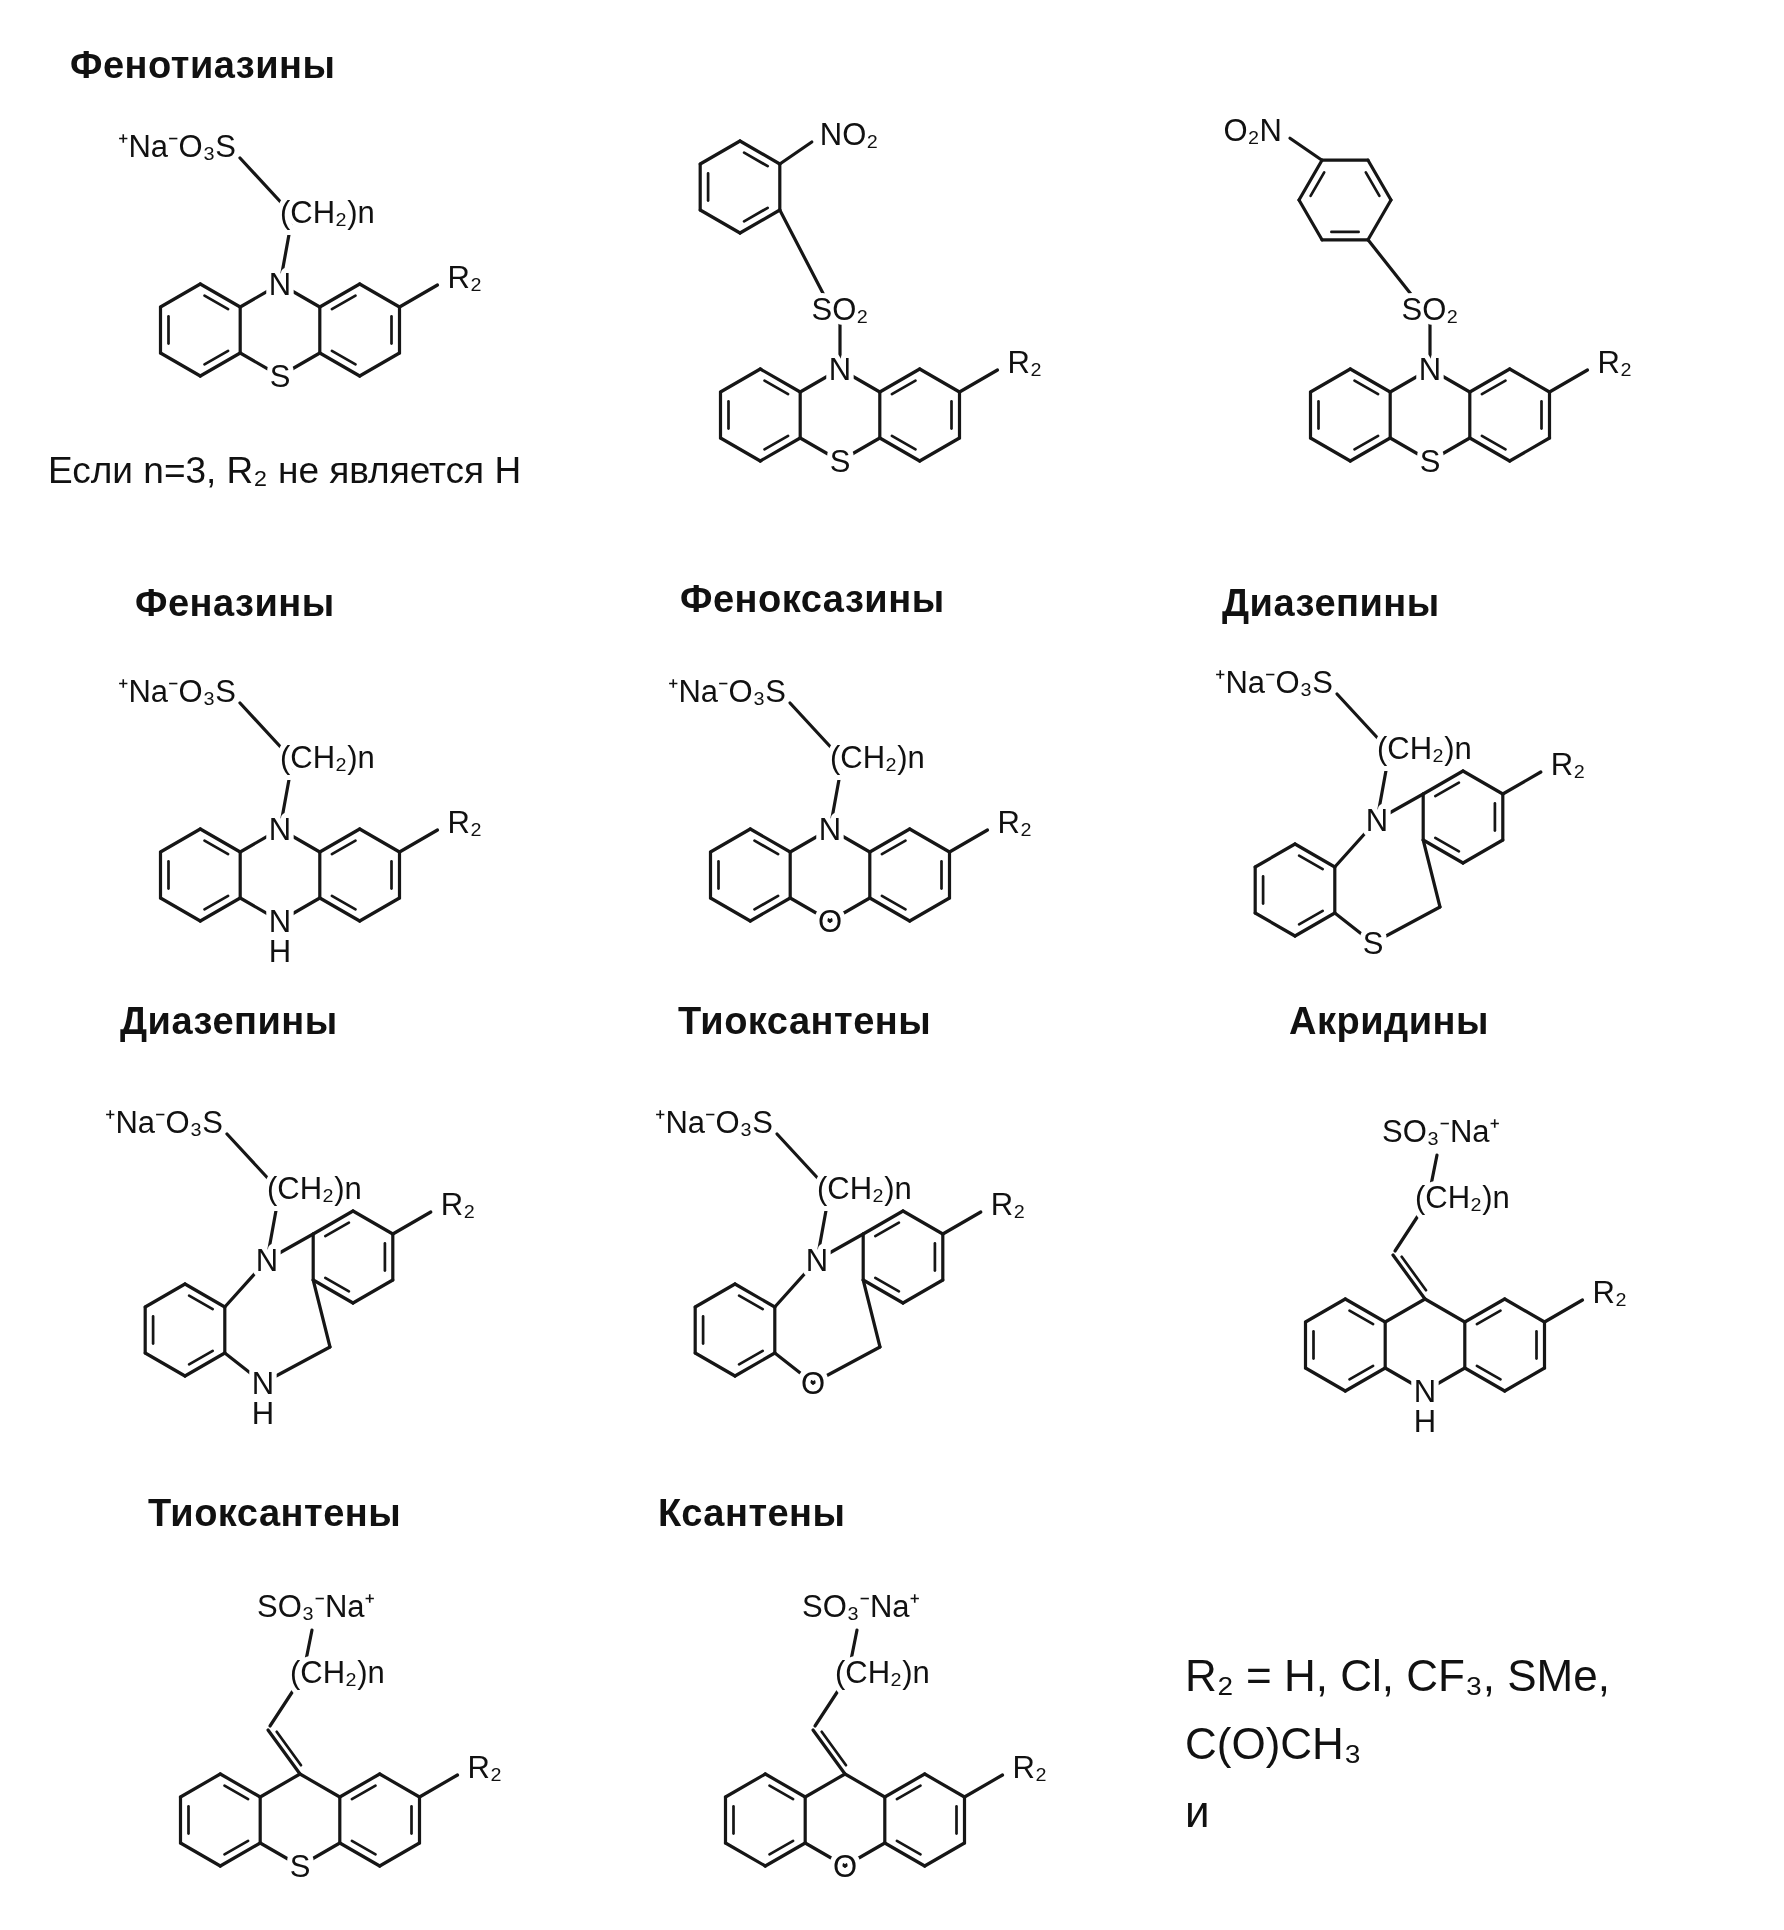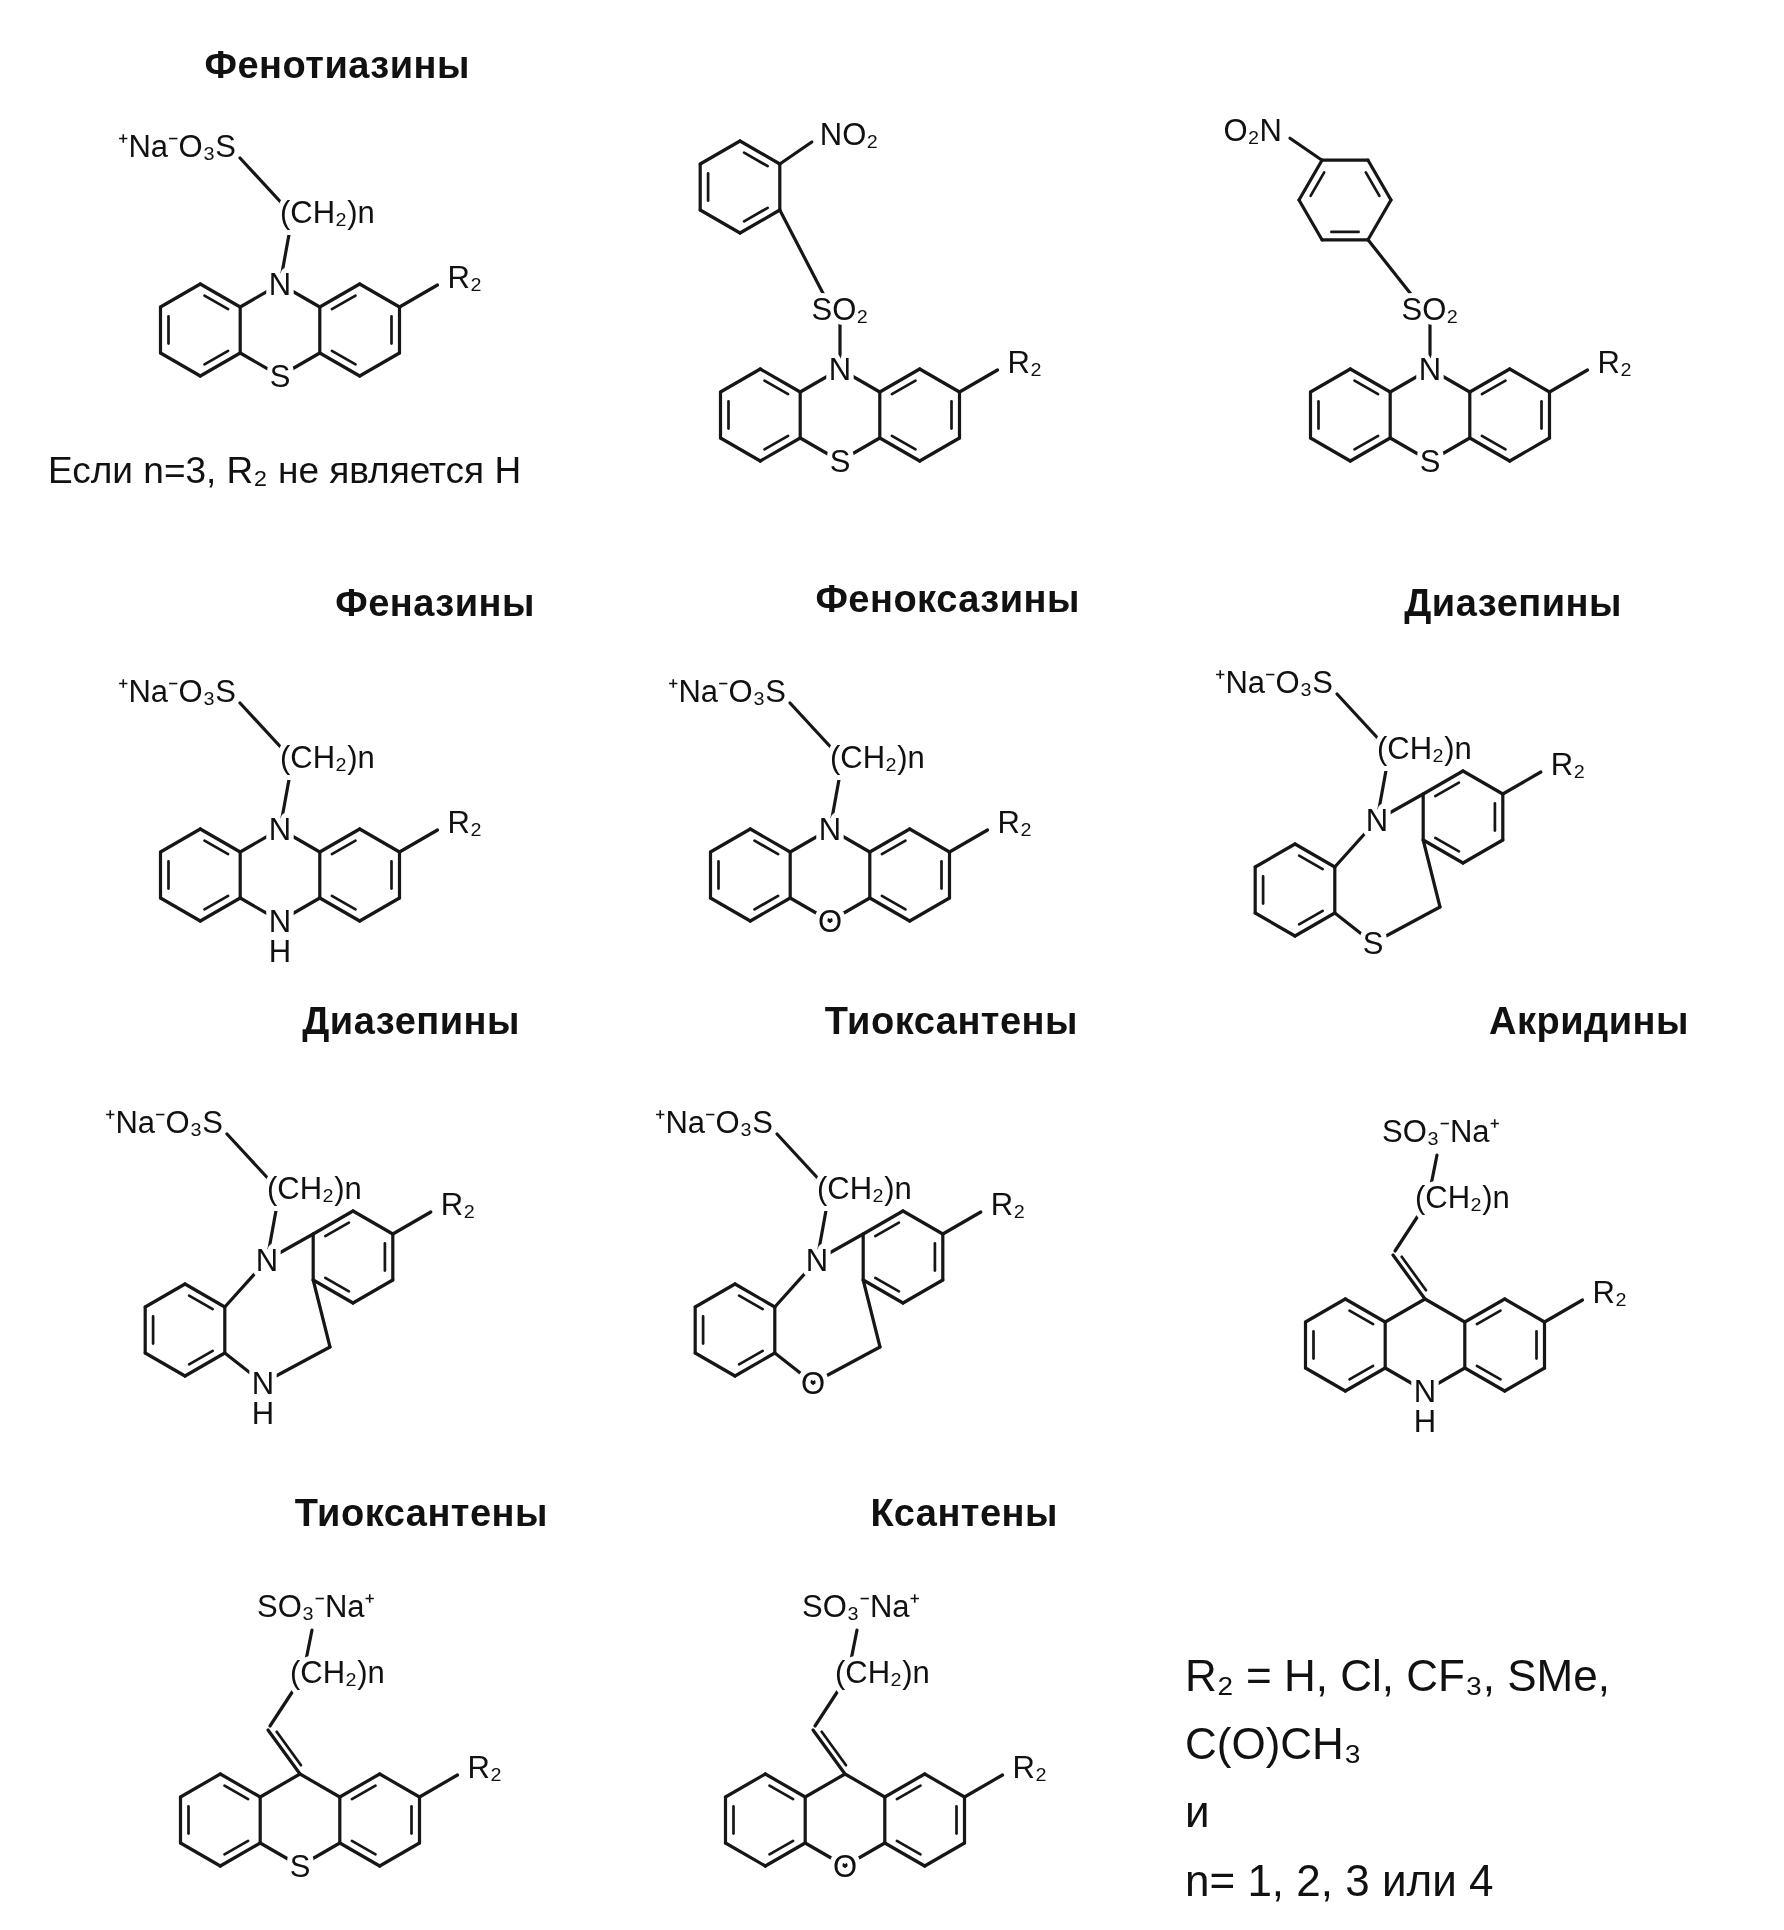--- a/index.html
+++ b/index.html
@@ -1,20 +1,20 @@
 <!DOCTYPE html>
 <html><head>
 <meta charset="utf-8">
 <style>
   html,body{margin:0;padding:0;}
   body{
     width:1784px;height:1930px;position:relative;background:#ffffff;
     font-family:"Liberation Sans",sans-serif;color:#111;overflow:hidden;
   }
-  .heading{position:absolute;font-weight:700;font-size:38px;text-align:right;letter-spacing:.5px;}
+  .heading{position:absolute;font-weight:700;font-size:38px;text-align:left;letter-spacing:.5px;}
   .caption{position:absolute;font-size:37px;margin-left:26px;}
   .legend{position:absolute;font-size:44px;line-height:1.55;}
   svg.structure{position:absolute;overflow:visible;}
   svg line{stroke:#161616;stroke-width:3.2;stroke-linecap:round;}
   svg line.thin{stroke-width:2.7;}
   svg text{
     font-family:"Liberation Sans",sans-serif;fill:#111;
     paint-order:stroke fill;stroke:#ffffff;stroke-width:10px;stroke-linejoin:round;
   }
 </style>
@@ -29,21 +29,20 @@
 <div class="heading" style="left:678px;top:1000px;width:400px">Тиоксантены</div>
 <div class="heading" style="left:1289px;top:1000px;width:400px">Акридины</div>
 <div class="heading" style="left:148px;top:1492px;width:400px">Тиоксантены</div>
 <div class="heading" style="left:658px;top:1492px;width:400px">Ксантены</div>
 
 <div class="caption" style="left:22px;top:450px;width:620px">Если n=3, R₂ не является H</div>
 
 <div class="legend" style="left:1185px;top:1642px;width:580px">
   <div>R₂ = H, Cl, CF₃, SMe, C(O)CH₃</div>
   <div>и</div>
-  <div>n= 1, 2, 3 или 4</div>
 </div>
 
 <div id="structures">
     <svg class="structure" width="545" height="360" viewBox="0 0 545 360" style="left:25px;top:95px">
       <g>
         <line x1="175.3" y1="189.0" x2="215.2" y2="212.0" class=""></line>
         <line x1="215.2" y1="212.0" x2="215.2" y2="258.0" class=""></line>
         <line x1="215.2" y1="258.0" x2="175.3" y2="281.0" class=""></line>
         <line x1="175.3" y1="281.0" x2="135.5" y2="258.0" class=""></line>
         <line x1="135.5" y1="258.0" x2="135.5" y2="212.0" class=""></line>

